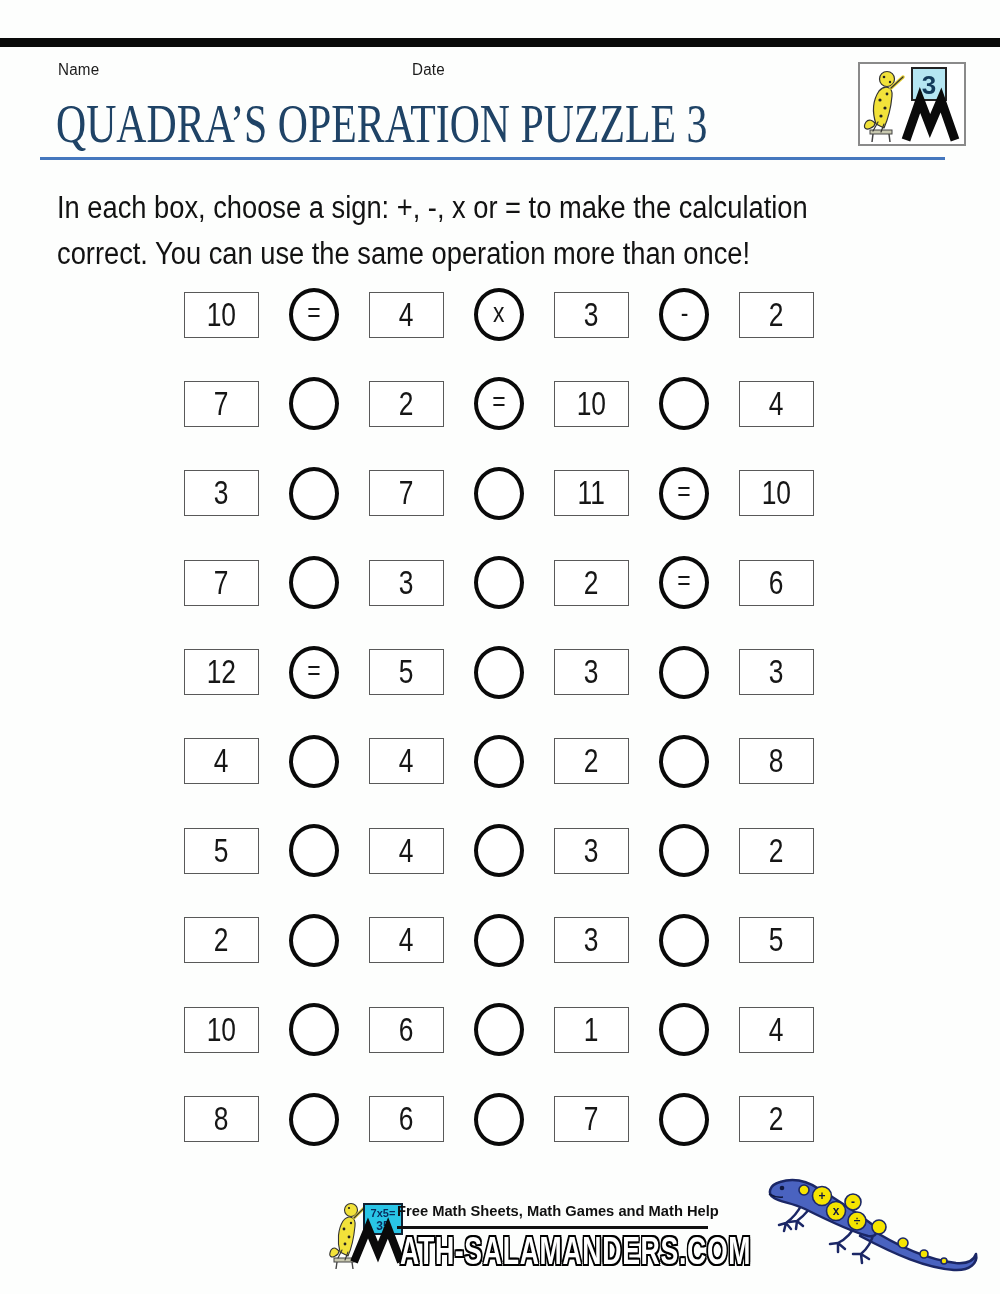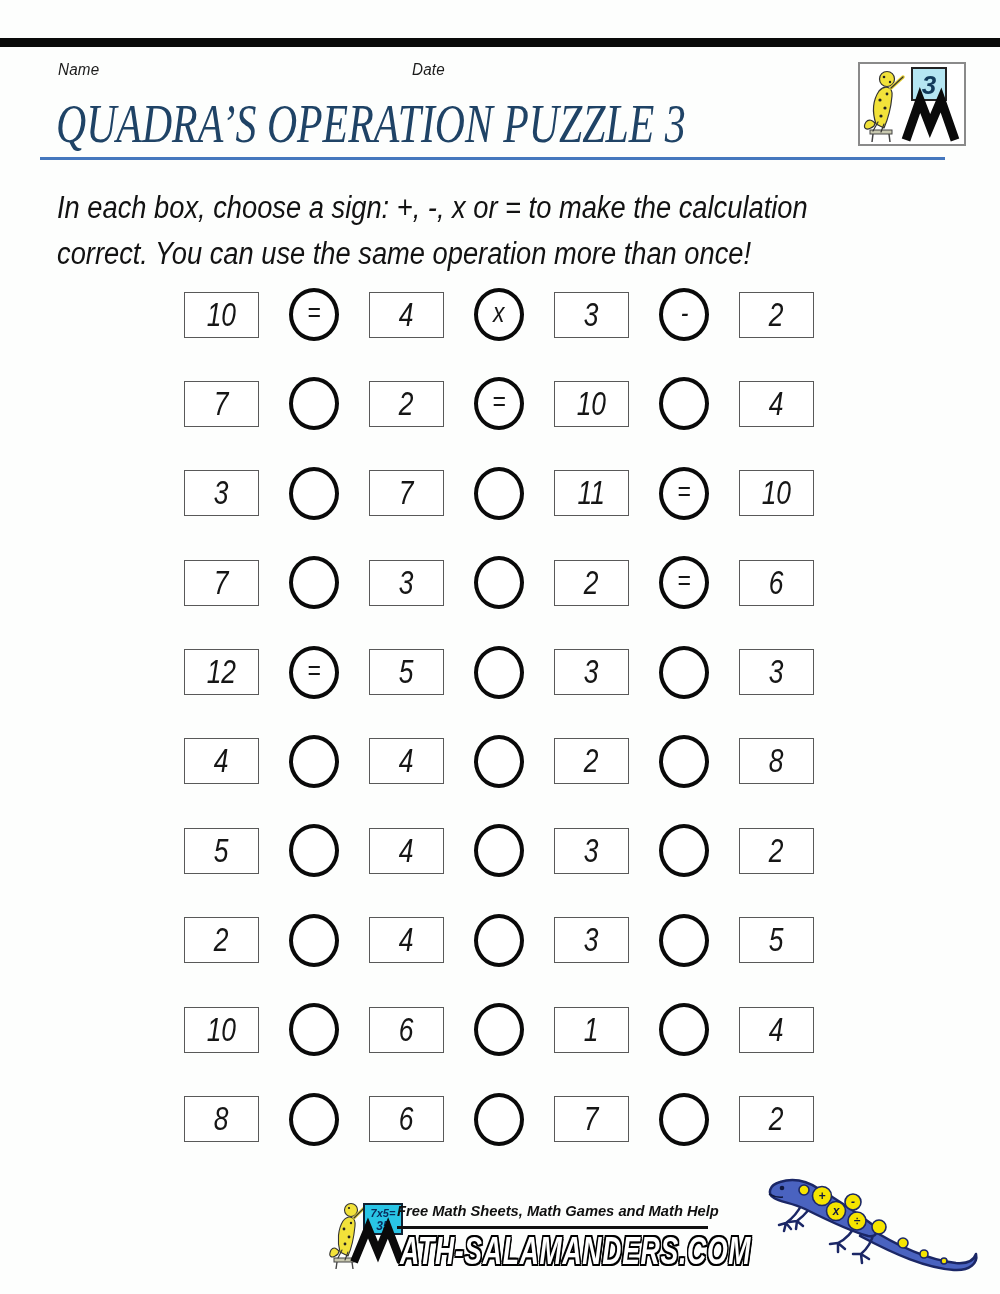--- a/index.html
+++ b/index.html
@@ -1,21 +1,21 @@
 <!DOCTYPE html>
 <html style="--page_bg: #fdfefd; --ink: #141414; --title_blue: #1f4366; --rule_blue: #4577be; --box_border: #595959; --circle_black: #0a0a0a; --salamander_yellow: #f2e23a; --board_cyan_light: #b5e6f2; --board_cyan: #29c5e6; --lizard_blue: #4a63c0; --spot_yellow: #f5e400;"><head>
 <meta charset="utf-8">
 <style>
   html,body{margin:0;padding:0;}
   body{
     width:1000px;height:1294px;position:relative;overflow:hidden;
     background:var(--page_bg,#fdfefd);
     font-family:"Liberation Sans",sans-serif;color:var(--ink,#141414);
   }
-  .page{position:absolute;inset:0;font-style:italic;}
+  .page{position:absolute;inset:0;}
   .top-bar{position:absolute;left:0;top:38px;width:1000px;height:9px;background:#0a0a0a;}
   .field-label{position:absolute;top:61px;font-size:16px;letter-spacing:0.2px;color:#1b1b1b;
     transform:scaleX(0.95);transform-origin:left top;}
   .name-label{left:58px;}
   .date-label{left:412px;}
   .page-title{
     position:absolute;left:56px;top:99px;font-family:"Liberation Serif",serif;
     font-size:55px;line-height:50px;color:var(--title_blue,#1f4366);white-space:nowrap;
     transform:scaleX(0.76);transform-origin:left top;letter-spacing:0px;
   }

